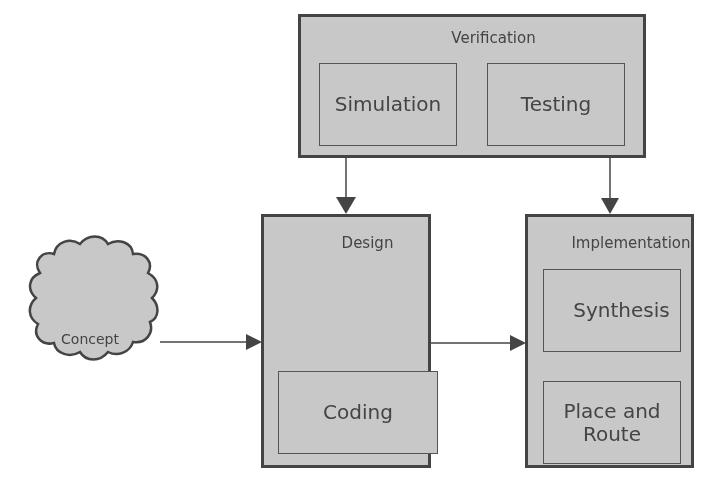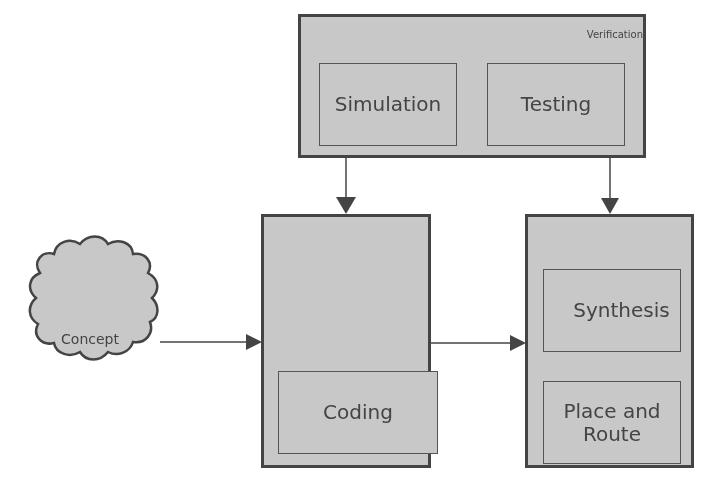--- a/index.html
+++ b/index.html
@@ -2,21 +2,21 @@
 <html><head>
 <meta charset="utf-8">
 <style>
   html, body { margin: 0; padding: 0; background: #ffffff; }
   body { width: 707px; height: 481px; position: relative; overflow: hidden;
          font-family: "DejaVu Sans", sans-serif; color: #444444; }
   .box { position: absolute; box-sizing: border-box; background: #c8c8c8; }
   .outer { border: 3px solid #444444; }
   .inner { border: 1.5px solid #555555; display: flex; align-items: center; justify-content: center;
            text-align: center; font-size: 20px; line-height: 23px; }
-  .title { position: absolute; left: 0; right: 0; text-align: right; font-size: 10px; margin-left: 43px; }
+  .title { position: absolute; left: 0; right: 0; text-align: center; font-size: 15px; margin-left: 43px; }
   svg.links { position: absolute; left: 0; top: 0; }
   .cloud-label { position: absolute; font-size: 14px; text-align: center; }
   .inner span { white-space: pre-line; }
 </style>
 </head>
 <body>
 
 <svg class="links" width="707" height="481">
 
   <path d="M40,273 C32,262 42,250 54,254 C56,242 70,237 80,244 C88,234 102,234 108,244 C118,238 132,242 133,254
@@ -44,26 +44,28 @@
   <div class="title" style="top:12px;">Verification</div>
   <div class="box inner" style="left:18px; top:46px; width:138px; height:83px;">
     <span>Simulation</span>
   </div>
   <div class="box inner" style="left:186px; top:46px; width:138px; height:83px;">
     <span>Testing</span>
   </div>
 </div>
 
 <div class="box outer" style="left:261px; top:214px; width:170px; height:254px;">
+  <div class="title" style="top:17px;">Design</div>
   <div class="box inner" style="left:14px; top:154px; width:160px; height:83px;">
     <span>Coding</span>
   </div>
 </div>
 
 <div class="box outer" style="left:525px; top:214px; width:169px; height:254px;">
+  <div class="title" style="top:17px;">Implementation</div>
   <div class="box inner" style="left:15px; top:52px; width:138px; height:83px;padding-left:19px;">
     <span>Synthesis</span>
   </div>
   <div class="box inner" style="left:15px; top:164px; width:138px; height:83px;">
     <span>Place and
 Route</span>
   </div>
 </div>
 
 </body></html>

